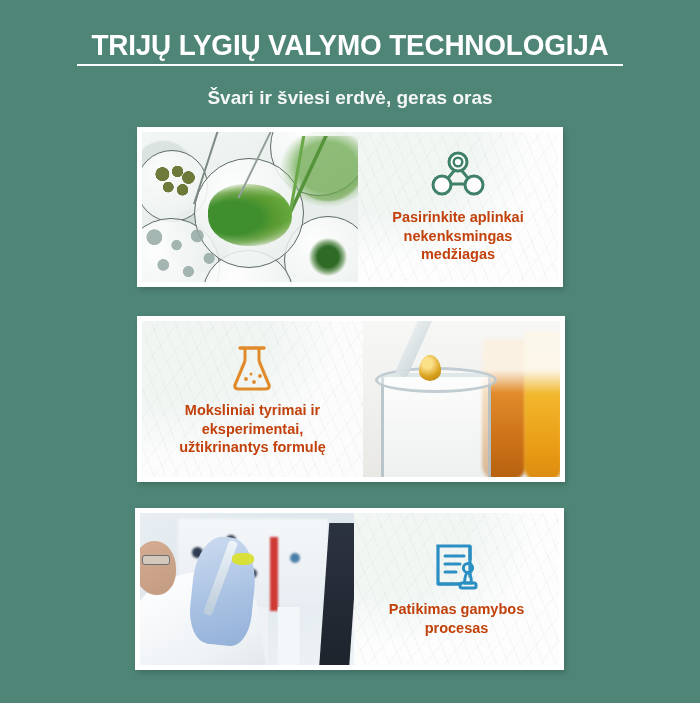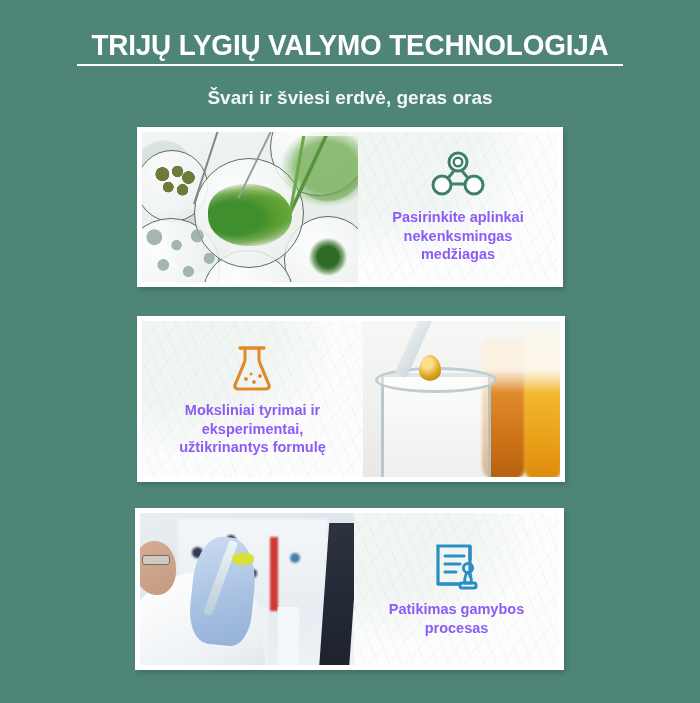--- a/index.html
+++ b/index.html
@@ -356,21 +356,21 @@
   .card-icon {
     display: block;
     margin-bottom: 8px;
   }
   .card-text {
     margin: 0;
     text-align: center;
     font-size: 14.5px;
     font-weight: bold;
     line-height: 1.28;
-    color: #8b5cf6;
+    color: #c2410c;
     max-width: 200px;
     white-space: pre-line;
   }
   #card-2 .pane { background: #fbfcfb; }
   #card-2 .card-text { max-width: 215px; }
   #card-3 .card-text { max-width: 200px; }
 </style>
 </head>
 <body>
 

